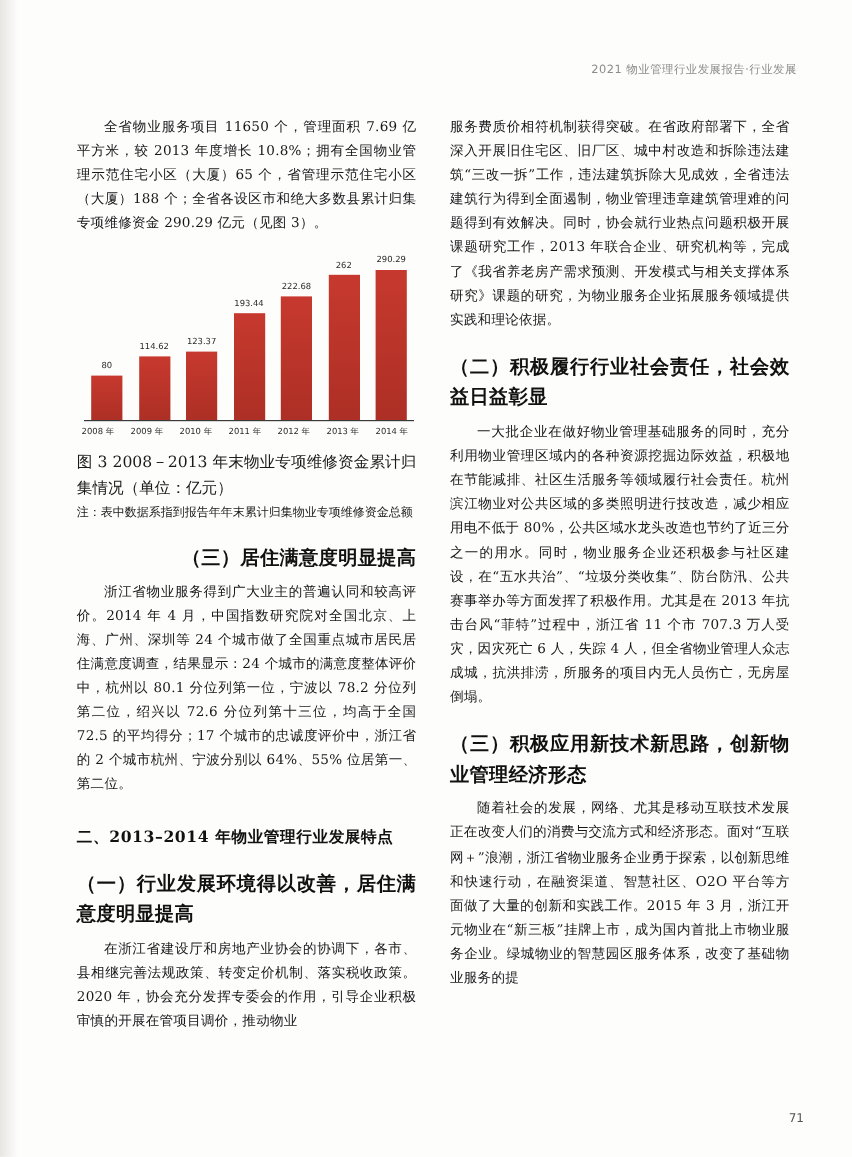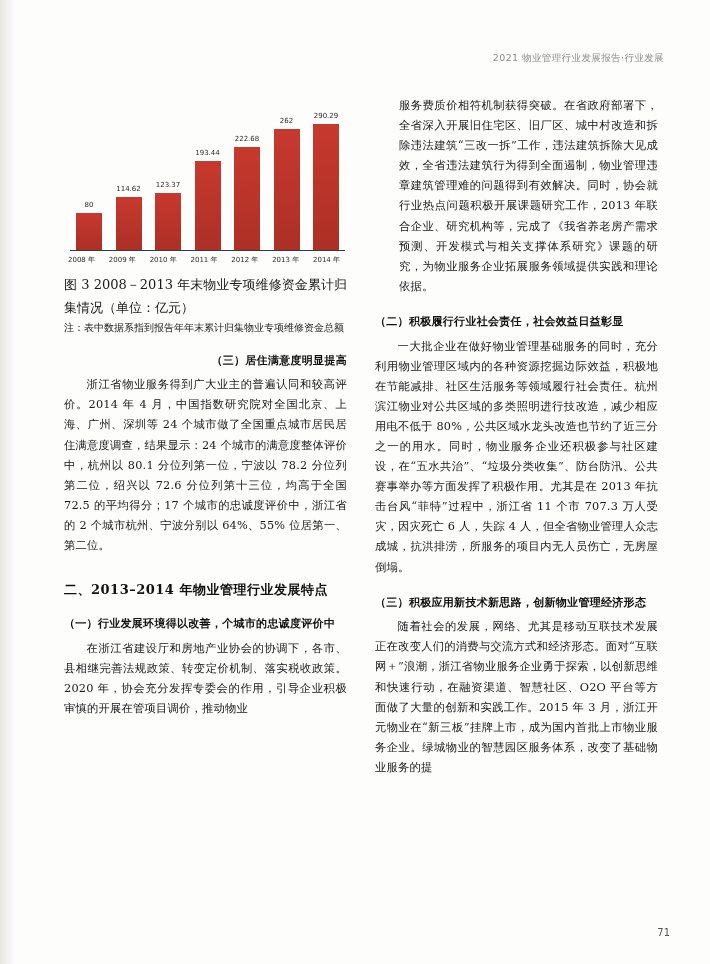--- a/index.html
+++ b/index.html
@@ -52,32 +52,31 @@
     text-align: justify;
     color: #17171a;
   }
   p.body {
     margin: 0 0 3px 0;
     text-indent: 2em;
     letter-spacing: 0.2px;
   }
   p.noindent {
     text-indent: 0;
-    margin-left: 24px;
   }
   h2.section {
     font-size: 13px;
     font-weight: bold;
     margin: 22px 0 14px 0;
     letter-spacing: 0.5px;
     color: #111;
     font-family: "DejaVu Serif", "Liberation Serif", serif;
   }
   h3.sub {
-    font-size: 11px;
+    font-size: 16px;
     font-weight: bold;
     margin: 16px 0 6px 0;
     letter-spacing: 0.3px;
     color: #111;
     line-height: 1.6;
   }
   h3.sub.tight {
     margin-top: 14px;
   }
   
@@ -158,20 +157,21 @@
 <body>
 
 <div class="page">
   <div class="page-edge"></div>
 
   <div class="header">2021 物业管理行业发展报告·行业发展</div>
 
   <div class="columns">
 
     <div class="col">
+      <p class="body">全省物业服务项目 11650 个，管理面积 7.69 亿平方米，较 2013 年度增长 10.8%；拥有全国物业管理示范住宅小区（大厦）65 个，省管理示范住宅小区（大厦）188 个；全省各设区市和绝大多数县累计归集专项维修资金 290.29 亿元（见图 3）。</p>
 
       <div class="chart-wrap">
         <div class="chart">
           <div class="bars">
             <div class="bar-col">
               <div class="bar-val">80</div>
               <div class="bar" style="height:37px"></div>
             </div>
             <div class="bar-col">
               <div class="bar-val">114.62</div>
@@ -209,21 +209,21 @@
           <div class="x-label">2014 年</div>
         </div>
         <div class="fig-caption">图 3 2008－2013 年末物业专项维修资金累计归集情况（单位：亿元）</div>
         <div class="fig-note">注：表中数据系指到报告年年末累计归集物业专项维修资金总额</div>
       </div>
 
       <h3 class="sub" style="text-align:right">（三）居住满意度明显提高</h3>
       <p class="body">浙江省物业服务得到广大业主的普遍认同和较高评价。2014 年 4 月，中国指数研究院对全国北京、上海、广州、深圳等 24 个城市做了全国重点城市居民居住满意度调查，结果显示：24 个城市的满意度整体评价中，杭州以 80.1 分位列第一位，宁波以 78.2 分位列第二位，绍兴以 72.6 分位列第十三位，均高于全国 72.5 的平均得分；17 个城市的忠诚度评价中，浙江省的 2 个城市杭州、宁波分别以 64%、55% 位居第一、第二位。</p>
 
       <h2 class="section">二、2013–2014 年物业管理行业发展特点</h2>
-      <h3 class="sub tight">（一）行业发展环境得以改善，个城市的忠诚度评价中</h3>
+      <h3 class="sub tight">（一）行业发展环境得以改善，居住满意度明显提高</h3>
       <p class="body">在浙江省建设厅和房地产业协会的协调下，各市、县相继完善法规政策、转变定价机制、落实税收政策。2020 年，协会充分发挥专委会的作用，引导企业积极审慎的开展在管项目调价，推动物业</p>
     </div>
 
     <div class="col">
       <p class="body noindent">服务费质价相符机制获得突破。在省政府部署下，全省深入开展旧住宅区、旧厂区、城中村改造和拆除违法建筑“三改一拆”工作，违法建筑拆除大见成效，全省违法建筑行为得到全面遏制，物业管理违章建筑管理难的问题得到有效解决。同时，协会就行业热点问题积极开展课题研究工作，2013 年联合企业、研究机构等，完成了《我省养老房产需求预测、开发模式与相关支撑体系研究》课题的研究，为物业服务企业拓展服务领域提供实践和理论依据。</p>
 
       <h3 class="sub">（二）积极履行行业社会责任，社会效益日益彰显</h3>
       <p class="body">一大批企业在做好物业管理基础服务的同时，充分利用物业管理区域内的各种资源挖掘边际效益，积极地在节能减排、社区生活服务等领域履行社会责任。杭州滨江物业对公共区域的多类照明进行技改造，减少相应用电不低于 80%，公共区域水龙头改造也节约了近三分之一的用水。同时，物业服务企业还积极参与社区建设，在“五水共治”、“垃圾分类收集”、防台防汛、公共赛事举办等方面发挥了积极作用。尤其是在 2013 年抗击台风“菲特”过程中，浙江省 11 个市 707.3 万人受灾，因灾死亡 6 人，失踪 4 人，但全省物业管理人众志成城，抗洪排涝，所服务的项目内无人员伤亡，无房屋倒塌。</p>
 
       <h3 class="sub">（三）积极应用新技术新思路，创新物业管理经济形态</h3>

